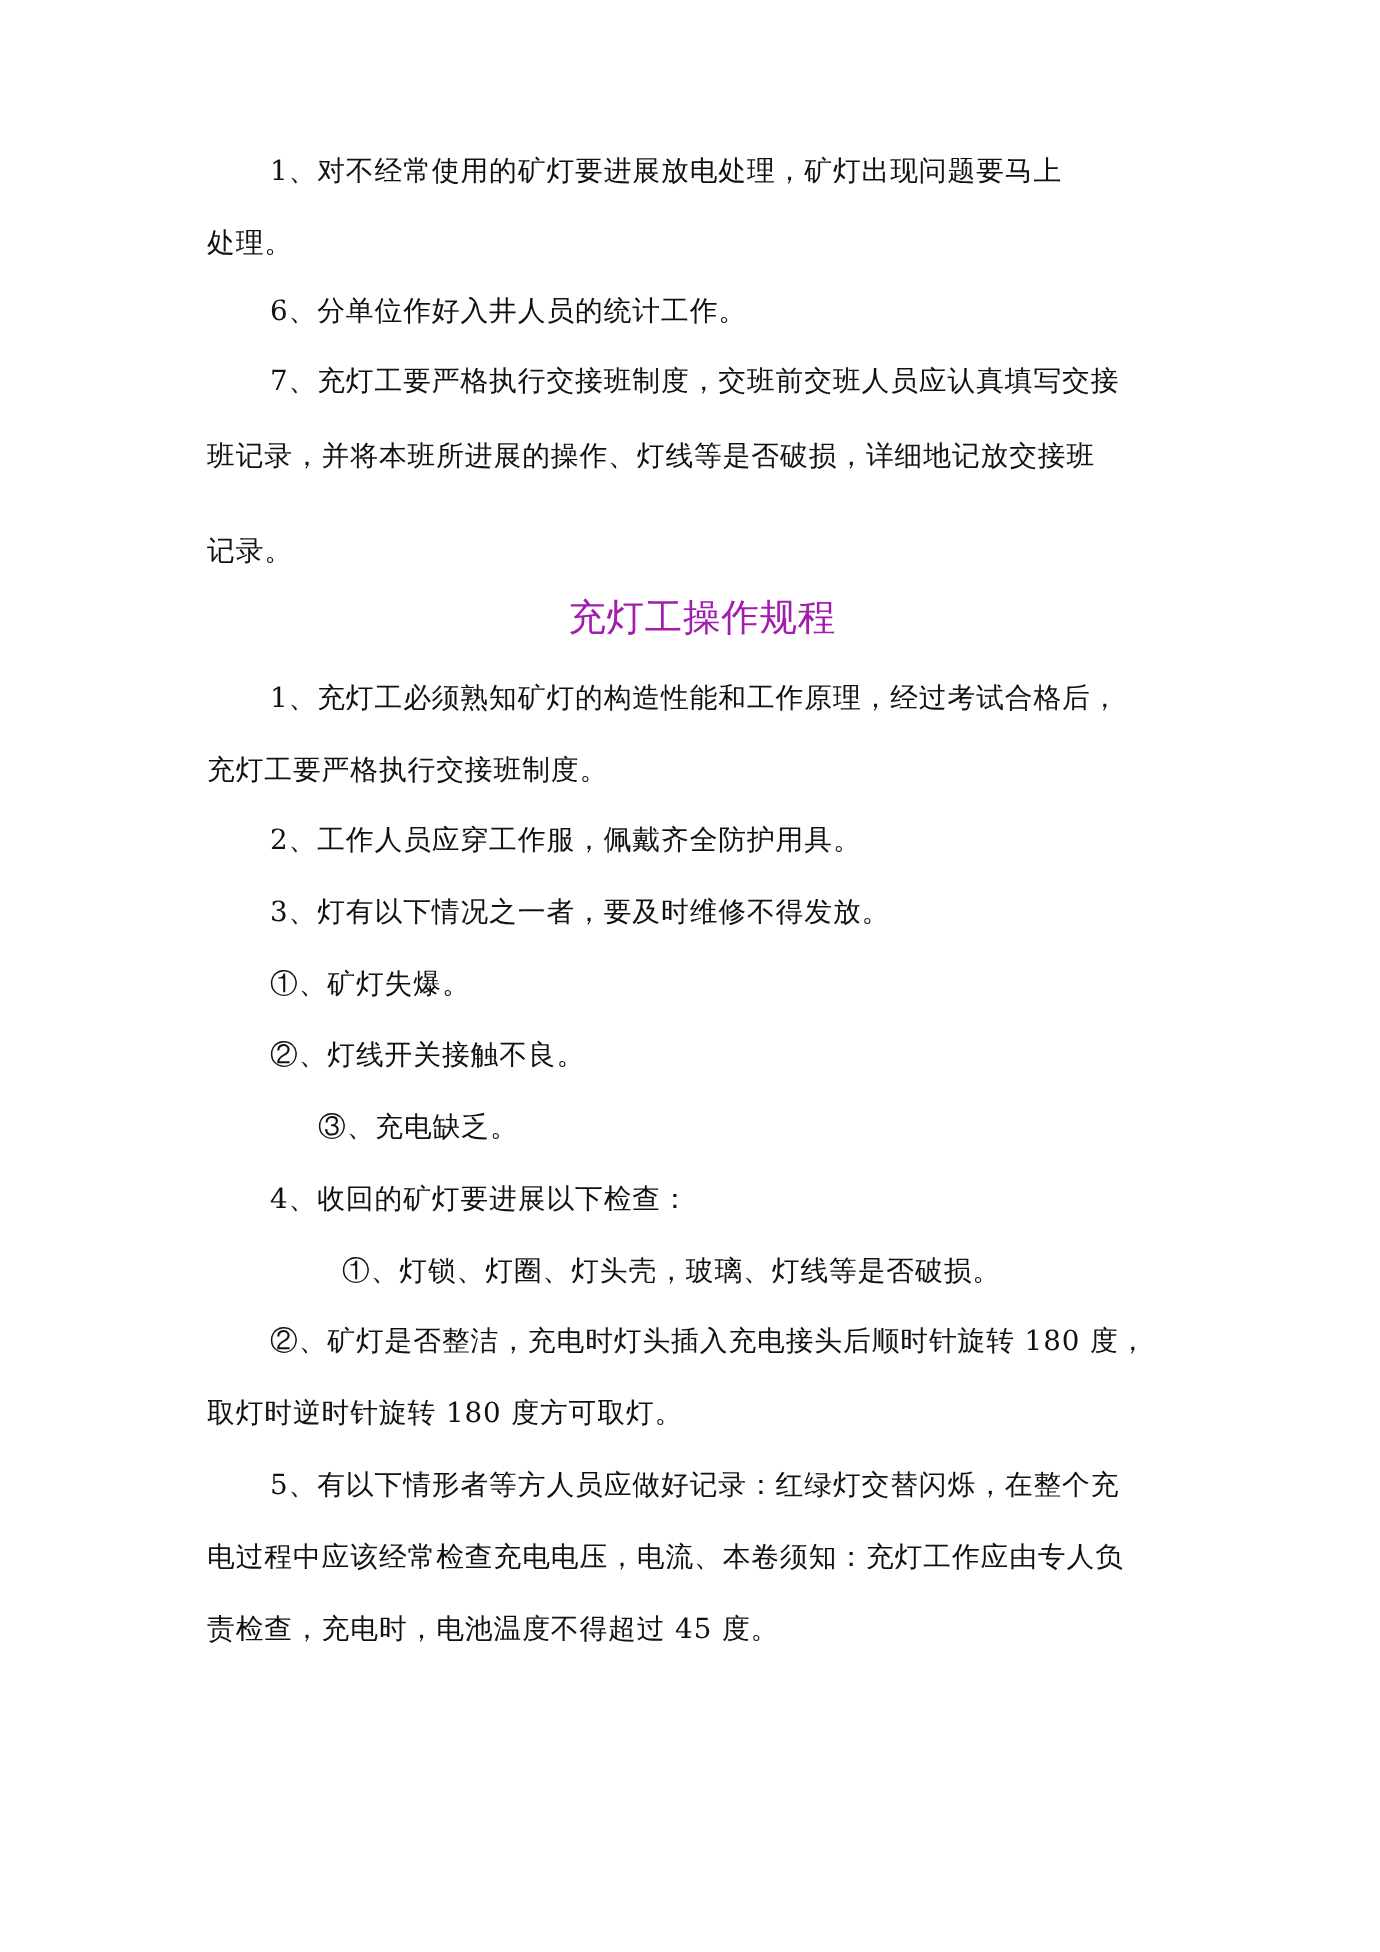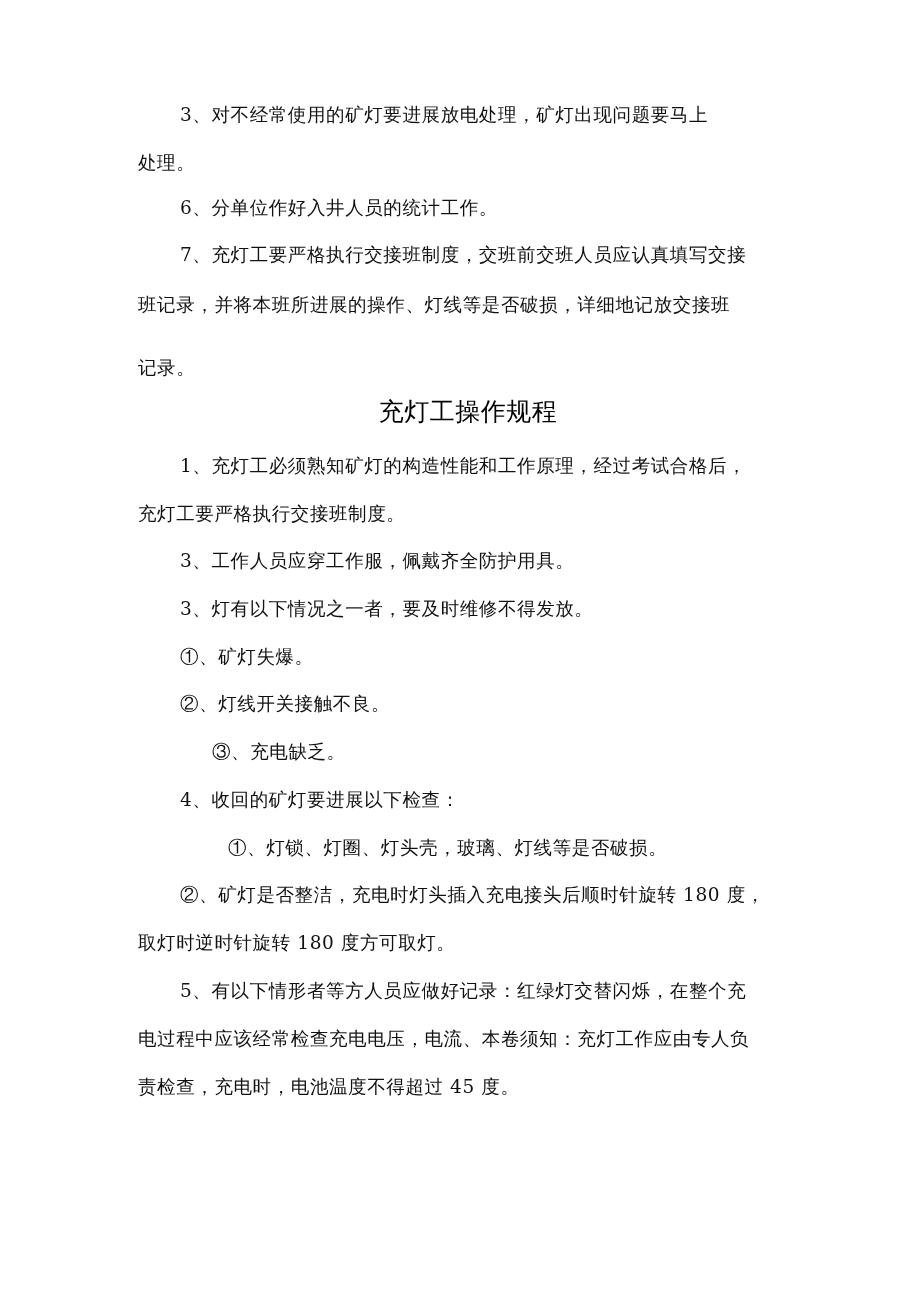--- a/index.html
+++ b/index.html
@@ -34,40 +34,40 @@
     }
     .title {
       position: absolute;
       left: 0;
       width: 660px;
       text-align: center;
       font-family: "DejaVu Sans", "Liberation Sans", sans-serif;
       font-size: 25px;
       line-height: 32px;
       letter-spacing: 0.5px;
-      color: #000000;
+      color: #a21caf;
     }
   </style>
 </head>
 <body>
 
 <div class="page">
 
-  <div class="line indent" style="top:103px;">3、对不经常使用的矿灯要进展放电处理，矿灯出现问题要马上</div>
+  <div class="line indent" style="top:103px;">1、对不经常使用的矿灯要进展放电处理，矿灯出现问题要马上</div>
   <div class="line" style="top:151px;">处理。</div>
   <div class="line indent" style="top:196px;">6、分单位作好入井人员的统计工作。</div>
   <div class="line indent" style="top:243px;">7、充灯工要严格执行交接班制度，交班前交班人员应认真填写交接</div>
   <div class="line" style="top:293px;">班记录，并将本班所进展的操作、灯线等是否破损，详细地记放交接班</div>
   <div class="line" style="top:356px;">记录。</div>
 
   <div class="title" style="top:396px;">充灯工操作规程</div>
 
   <div class="line indent" style="top:454px;">1、充灯工必须熟知矿灯的构造性能和工作原理，经过考试合格后，</div>
   <div class="line" style="top:502px;">充灯工要严格执行交接班制度。</div>
-  <div class="line indent" style="top:549px;">3、工作人员应穿工作服，佩戴齐全防护用具。</div>
+  <div class="line indent" style="top:549px;">2、工作人员应穿工作服，佩戴齐全防护用具。</div>
   <div class="line indent" style="top:597px;">3、灯有以下情况之一者，要及时维修不得发放。</div>
   <div class="line indent" style="top:645px;">①、矿灯失爆。</div>
   <div class="line indent" style="top:692px;">②、灯线开关接触不良。</div>
   <div class="line indent" style="top:740px;margin-left:32px;">③、充电缺乏。</div>
   <div class="line indent" style="top:788px;">4、收回的矿灯要进展以下检查：</div>
   <div class="line indent" style="top:836px;margin-left:48px;">①、灯锁、灯圈、灯头壳，玻璃、灯线等是否破损。</div>
   <div class="line indent" style="top:883px;">②、矿灯是否整洁，充电时灯头插入充电接头后顺时针旋转 180 度，</div>
   <div class="line" style="top:931px;">取灯时逆时针旋转 180 度方可取灯。</div>
   <div class="line indent" style="top:979px;">5、有以下情形者等方人员应做好记录：红绿灯交替闪烁，在整个充</div>
   <div class="line" style="top:1027px;">电过程中应该经常检查充电电压，电流、本卷须知：充灯工作应由专人负</div>

